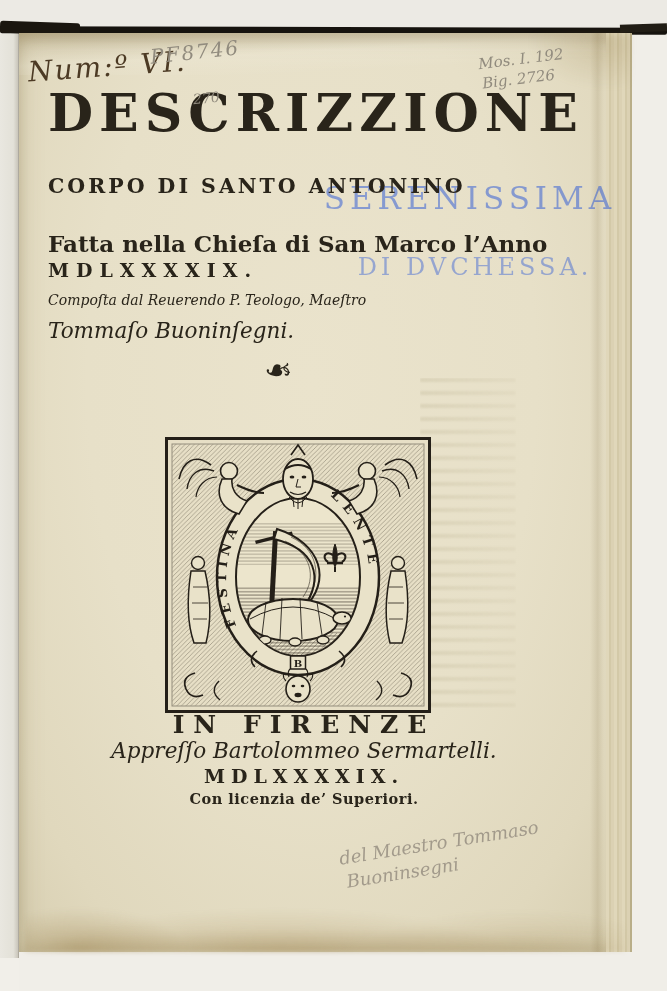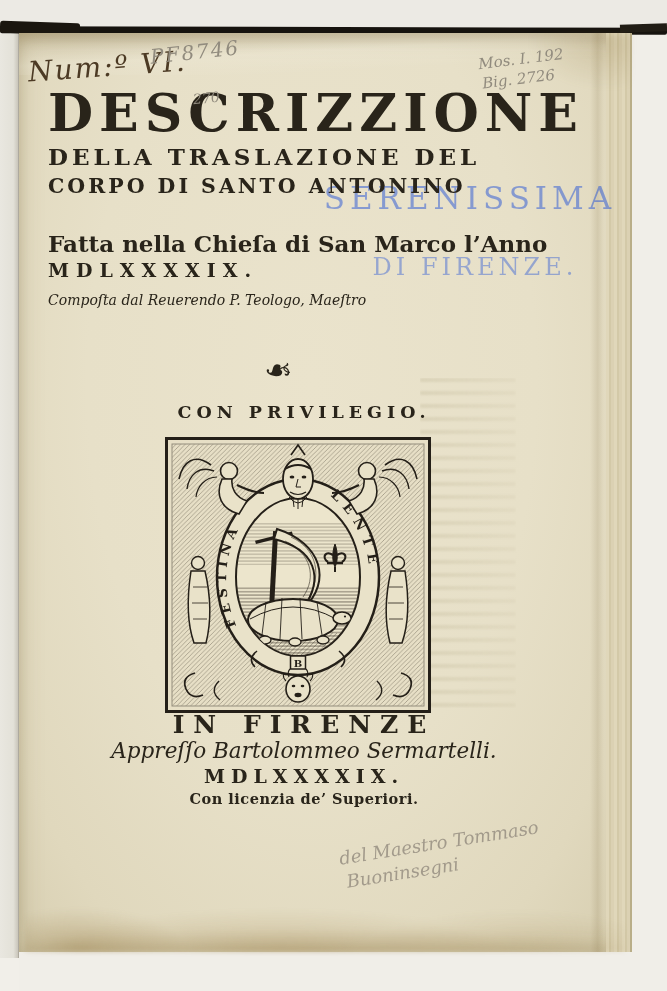--- a/index.html
+++ b/index.html
@@ -89,31 +89,30 @@
   <div class="abs board-edge3"></div>
 
   <div class="abs page"></div>
   <div class="abs top-wrinkle"></div>
   <div class="abs crease"></div>
   <div class="abs fore-edge"></div>
   <div class="abs stain-bottom"></div>
   <div class="abs stain-topright"></div>
 
   <div class="abs ghost g1">SERENISSIMA</div>
-  <div class="abs ghost g3">DI FIRENZE.</div>
+  <div class="abs ghost g3">DI DVCHESSA.</div>
   <div class="abs ghost-lines"></div>
 
   <div class="abs print uc t-main">DESCRIZZIONE</div>
-  <div class="abs print uc t-2">DELLA TRASLAZIONE DEL</div>
   <div class="abs print uc t-3">CORPO DI SANTO ANTONINO</div>
   <div class="abs print uc t-fatta">Fatta nella Chieſa di San Marco l’Anno</div>
   <div class="abs print uc t-year1">MDLXXXXIX.</div>
   <div class="abs print uc t-comp">Compoſta dal Reuerendo P. Teologo, Maeſtro</div>
+  <div class="abs print uc t-tomm">Tommaſo Buoninſegni.</div>
   <div class="abs print t-leaf"><span>❧</span></div>
-  <div class="abs print lc t-priv">CON PRIVILEGIO.</div>
 
   <svg class="abs device" width="266" height="276" viewBox="0 0 266 276">
     <defs>
       <pattern id="hx" width="4" height="3.4" patternUnits="userSpaceOnUse">
         <path d="M0,1.7 H4" stroke="#3d362a" stroke-width="0.9"></path>
       </pattern>
       <pattern id="hd" width="4.6" height="4.6" patternUnits="userSpaceOnUse">
         <path d="M0,4.6 L4.6,0" stroke="#3d362a" stroke-width="0.8"></path>
       </pattern>
       <clipPath id="oc">

